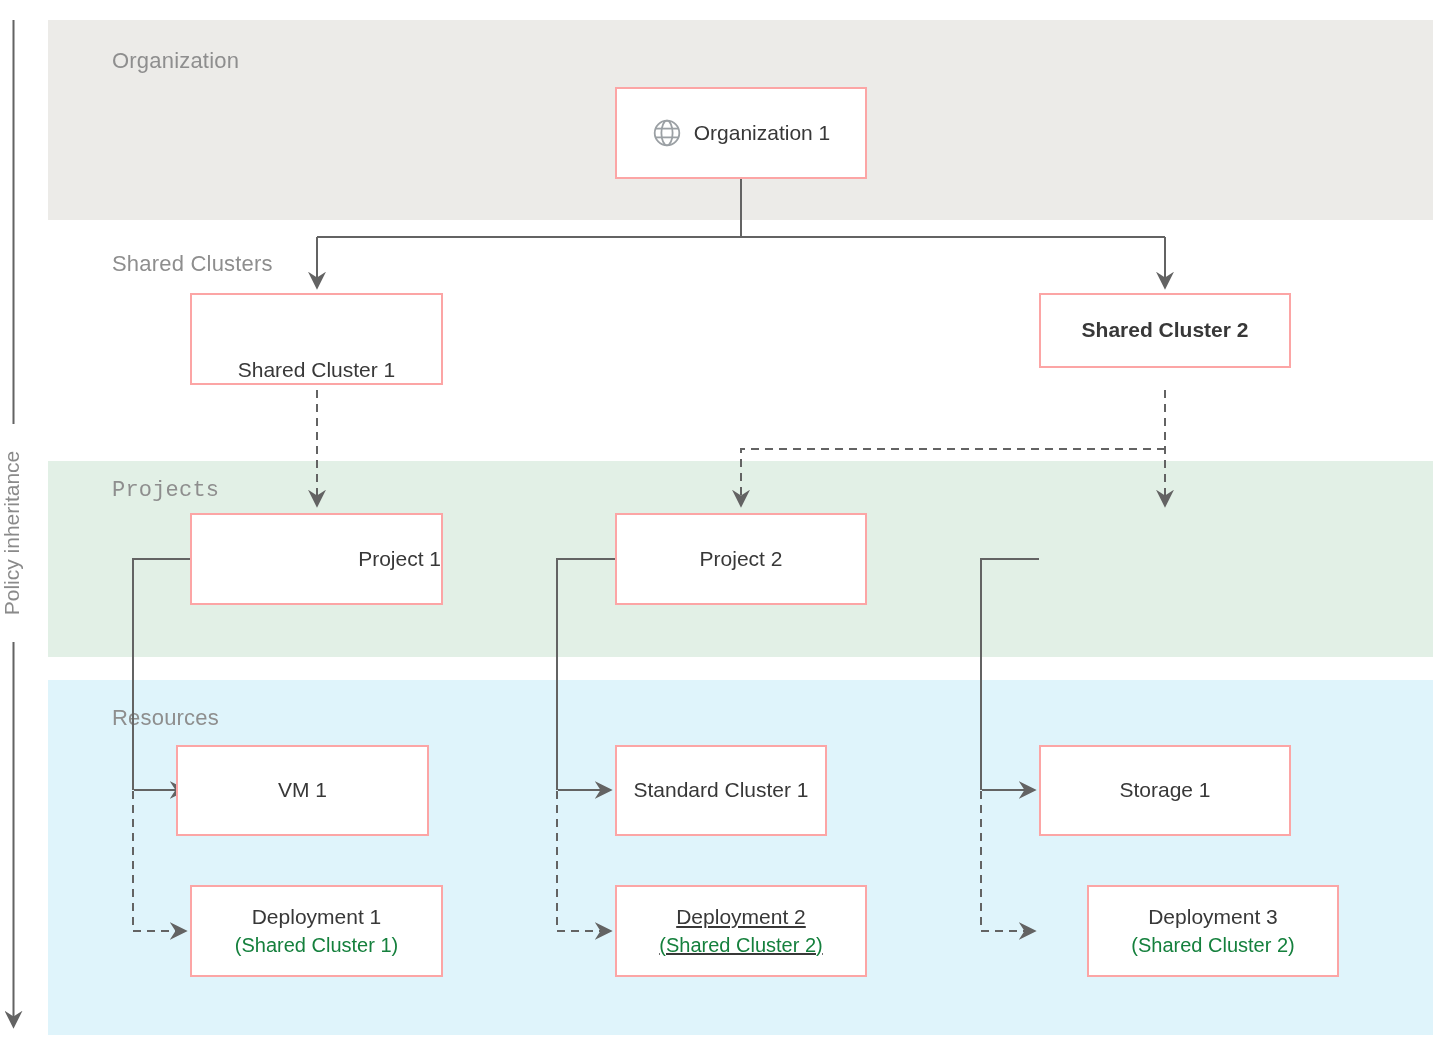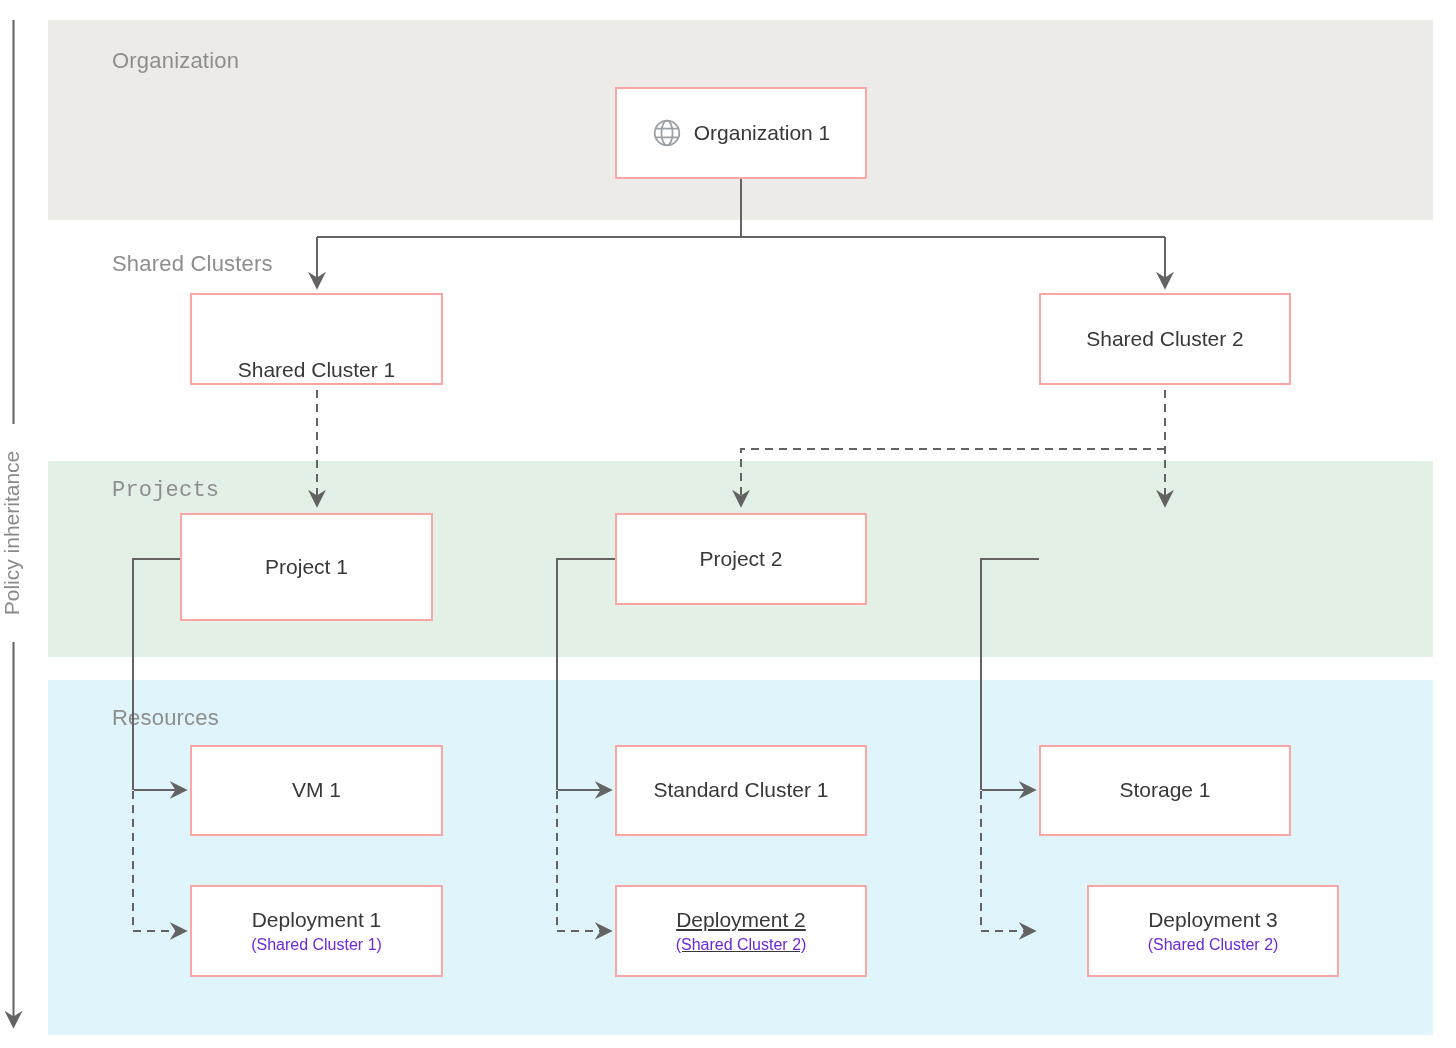--- a/index.html
+++ b/index.html
@@ -26,30 +26,30 @@
 
   .node {
     position:absolute; box-sizing:border-box;
     background:#ffffff; border:2px solid #fca5a5;
     display:flex; flex-direction:column;
     align-items:center; justify-content:center;
     font-size:21px; color:#383838; text-align:center;
     line-height:1.25;
   }
   .node .node-label-row { display:flex; align-items:center; gap:12px; }
-  .node .sublabel { font-size:16px; margin-top:2px; color:#6d28d9; }
+  .node .sublabel { font-size:20px; margin-top:2px; color:#15803d; }
 
   .node-organization-1    { left:615px;  top:87px;  width:252px; height:92px; }
   .node-shared-cluster-1  { left:190px;  top:293px; width:253px; height:92px;justify-content:flex-end; }
-  .node-shared-cluster-2  { left:1039px; top:293px; width:252px; height:92px; }
-  .node-project-1         { left:180px;  top:513px; width:253px; height:108px; }
+  .node-shared-cluster-2  { left:1039px; top:293px; width:252px; height:75px;font-weight:bold; }
+  .node-project-1         { left:190px;  top:513px; width:253px; height:92px;align-items:flex-end; }
   .node-project-2         { left:615px;  top:513px; width:252px; height:92px; }
   .node-project-3         { left:1039px; top:513px; width:252px; height:92px; }
-  .node-vm-1              { left:190px;  top:745px; width:253px; height:91px; }
-  .node-standard-cluster-1{ left:615px;  top:745px; width:252px; height:91px;align-items:center; }
+  .node-vm-1              { left:176px;  top:745px; width:253px; height:91px; }
+  .node-standard-cluster-1{ left:615px;  top:745px; width:212px; height:91px;align-items:center; }
   .node-storage-1         { left:1039px; top:745px; width:252px; height:91px; }
   .node-deployment-1      { left:190px;  top:885px; width:253px; height:92px; }
   .node-deployment-2      { left:615px;  top:885px; width:252px; height:92px;text-decoration:underline; }
   .node-deployment-3      { left:1039px; top:885px; width:252px; height:92px;margin-left:48px; }
 
   .connector-layer { position:absolute; left:0; top:0; width:1456px; height:1048px; pointer-events:none; }
 
   .policy-label {
     position:absolute;
     left:-136px; top:519px; width:300px; height:28px;

